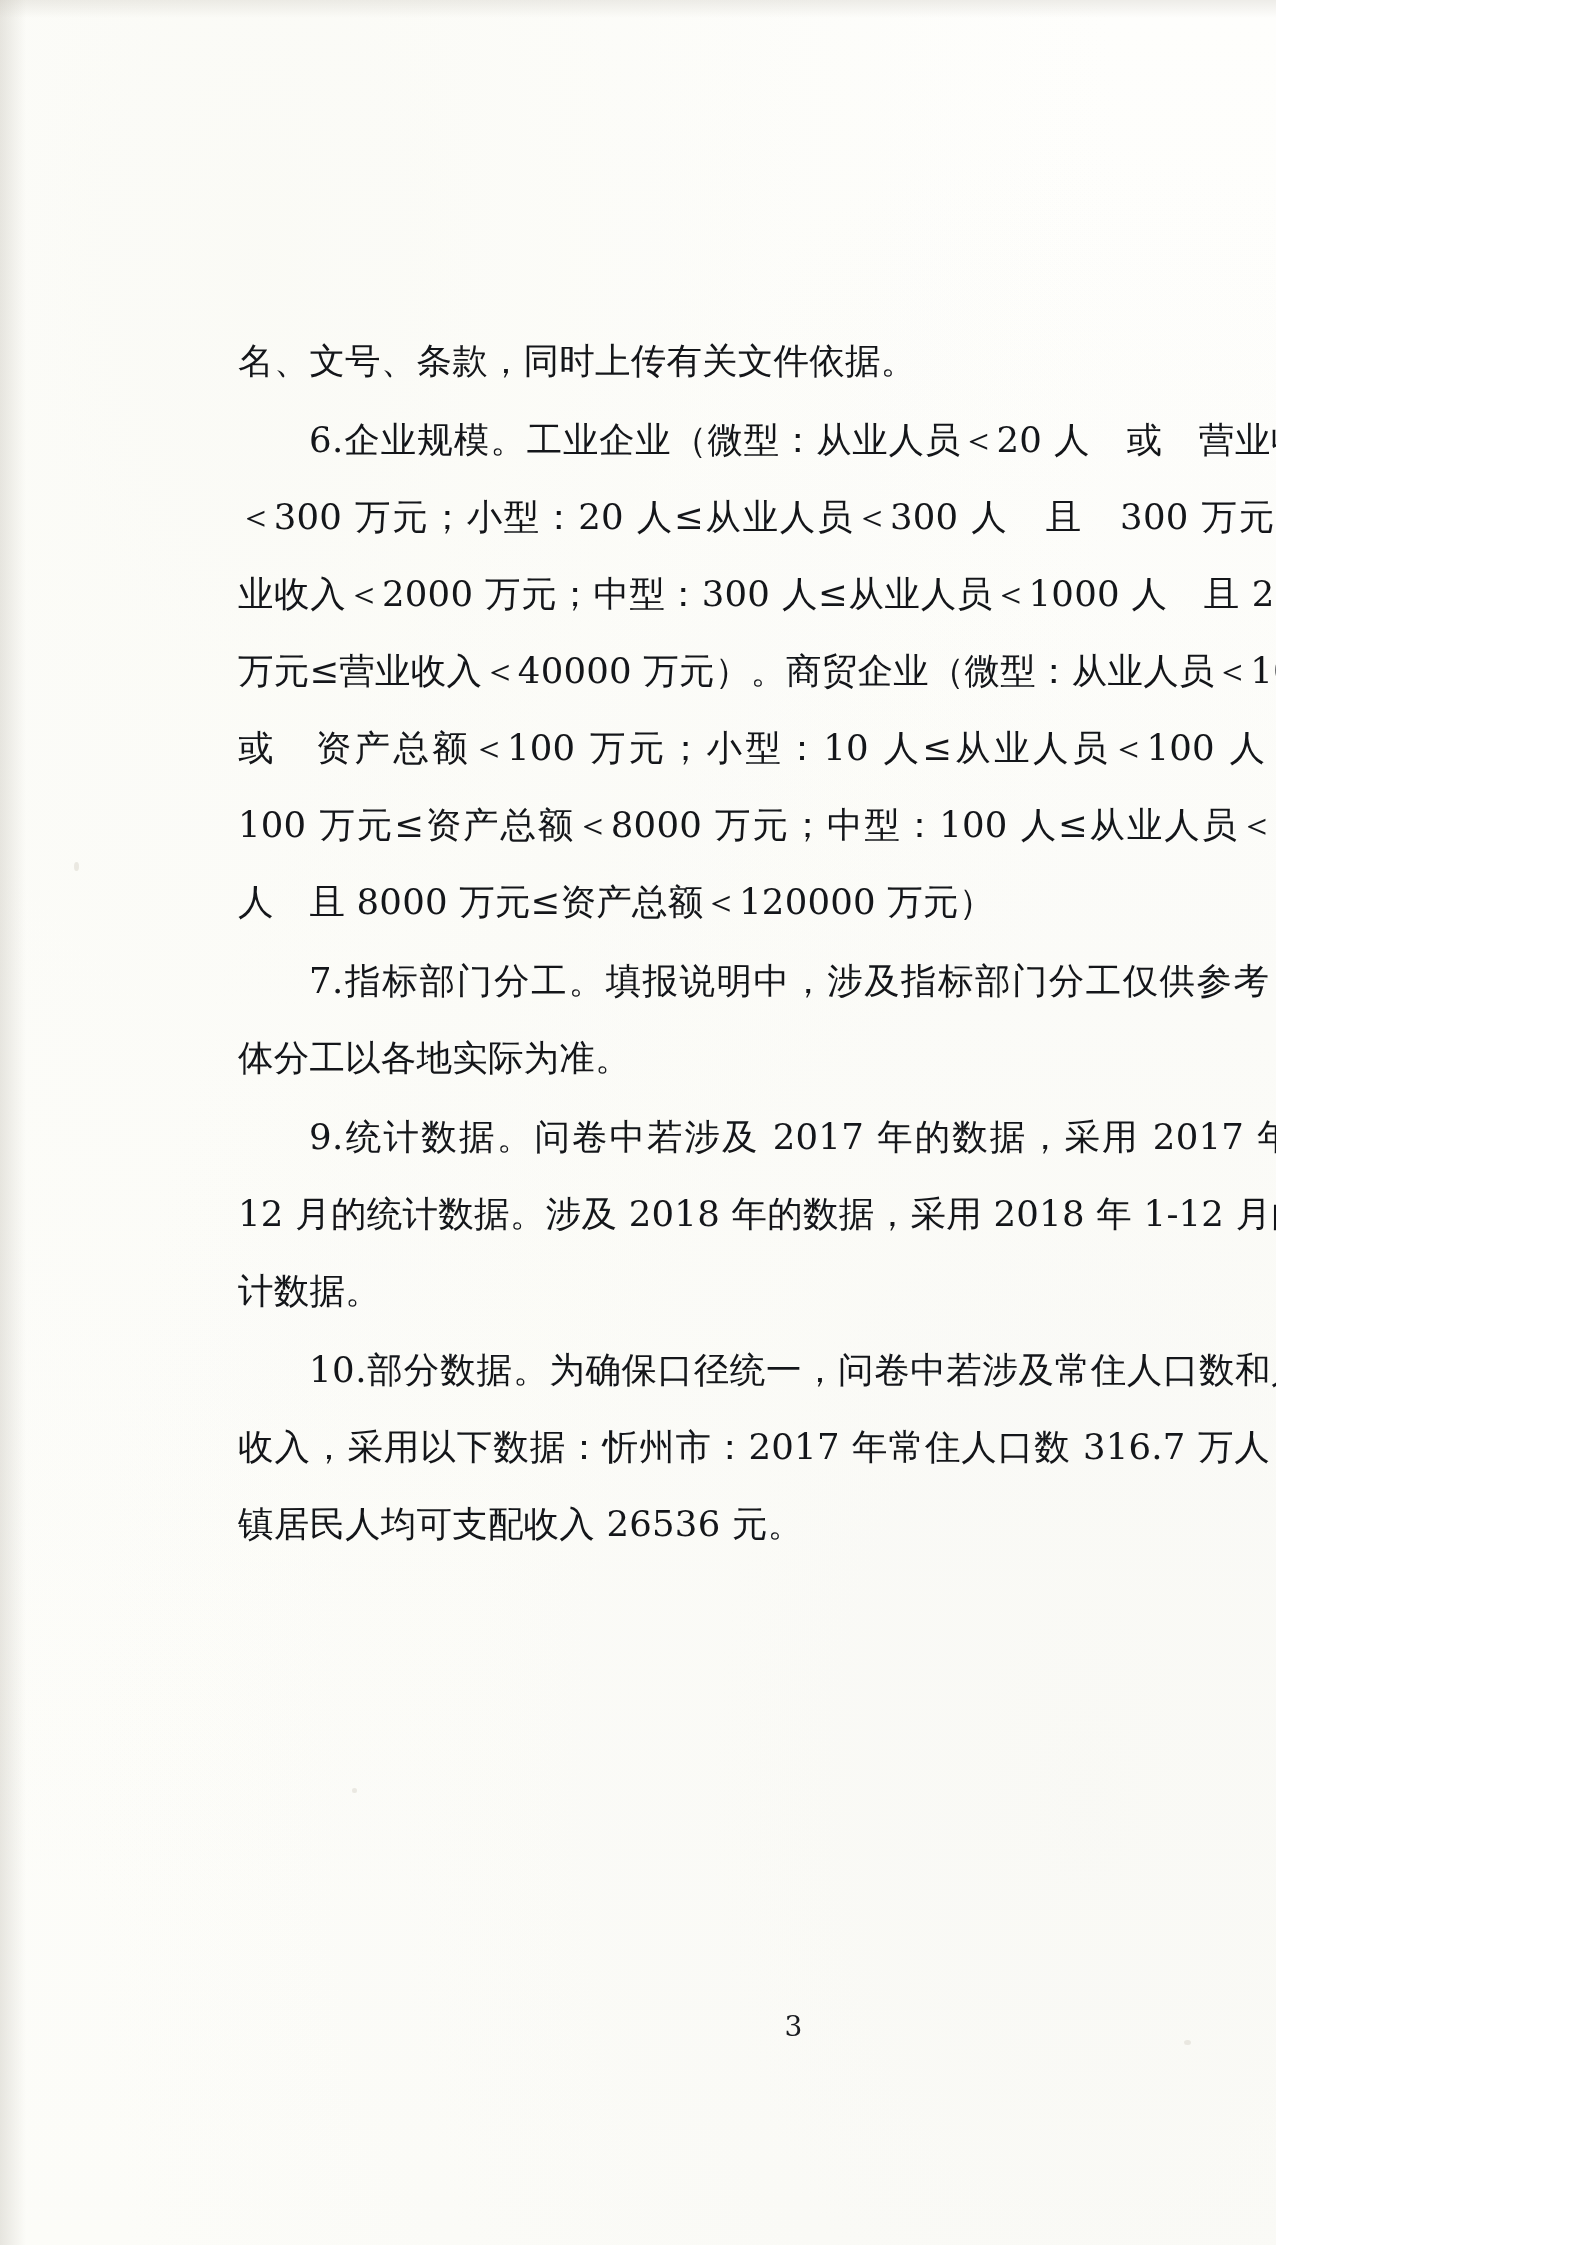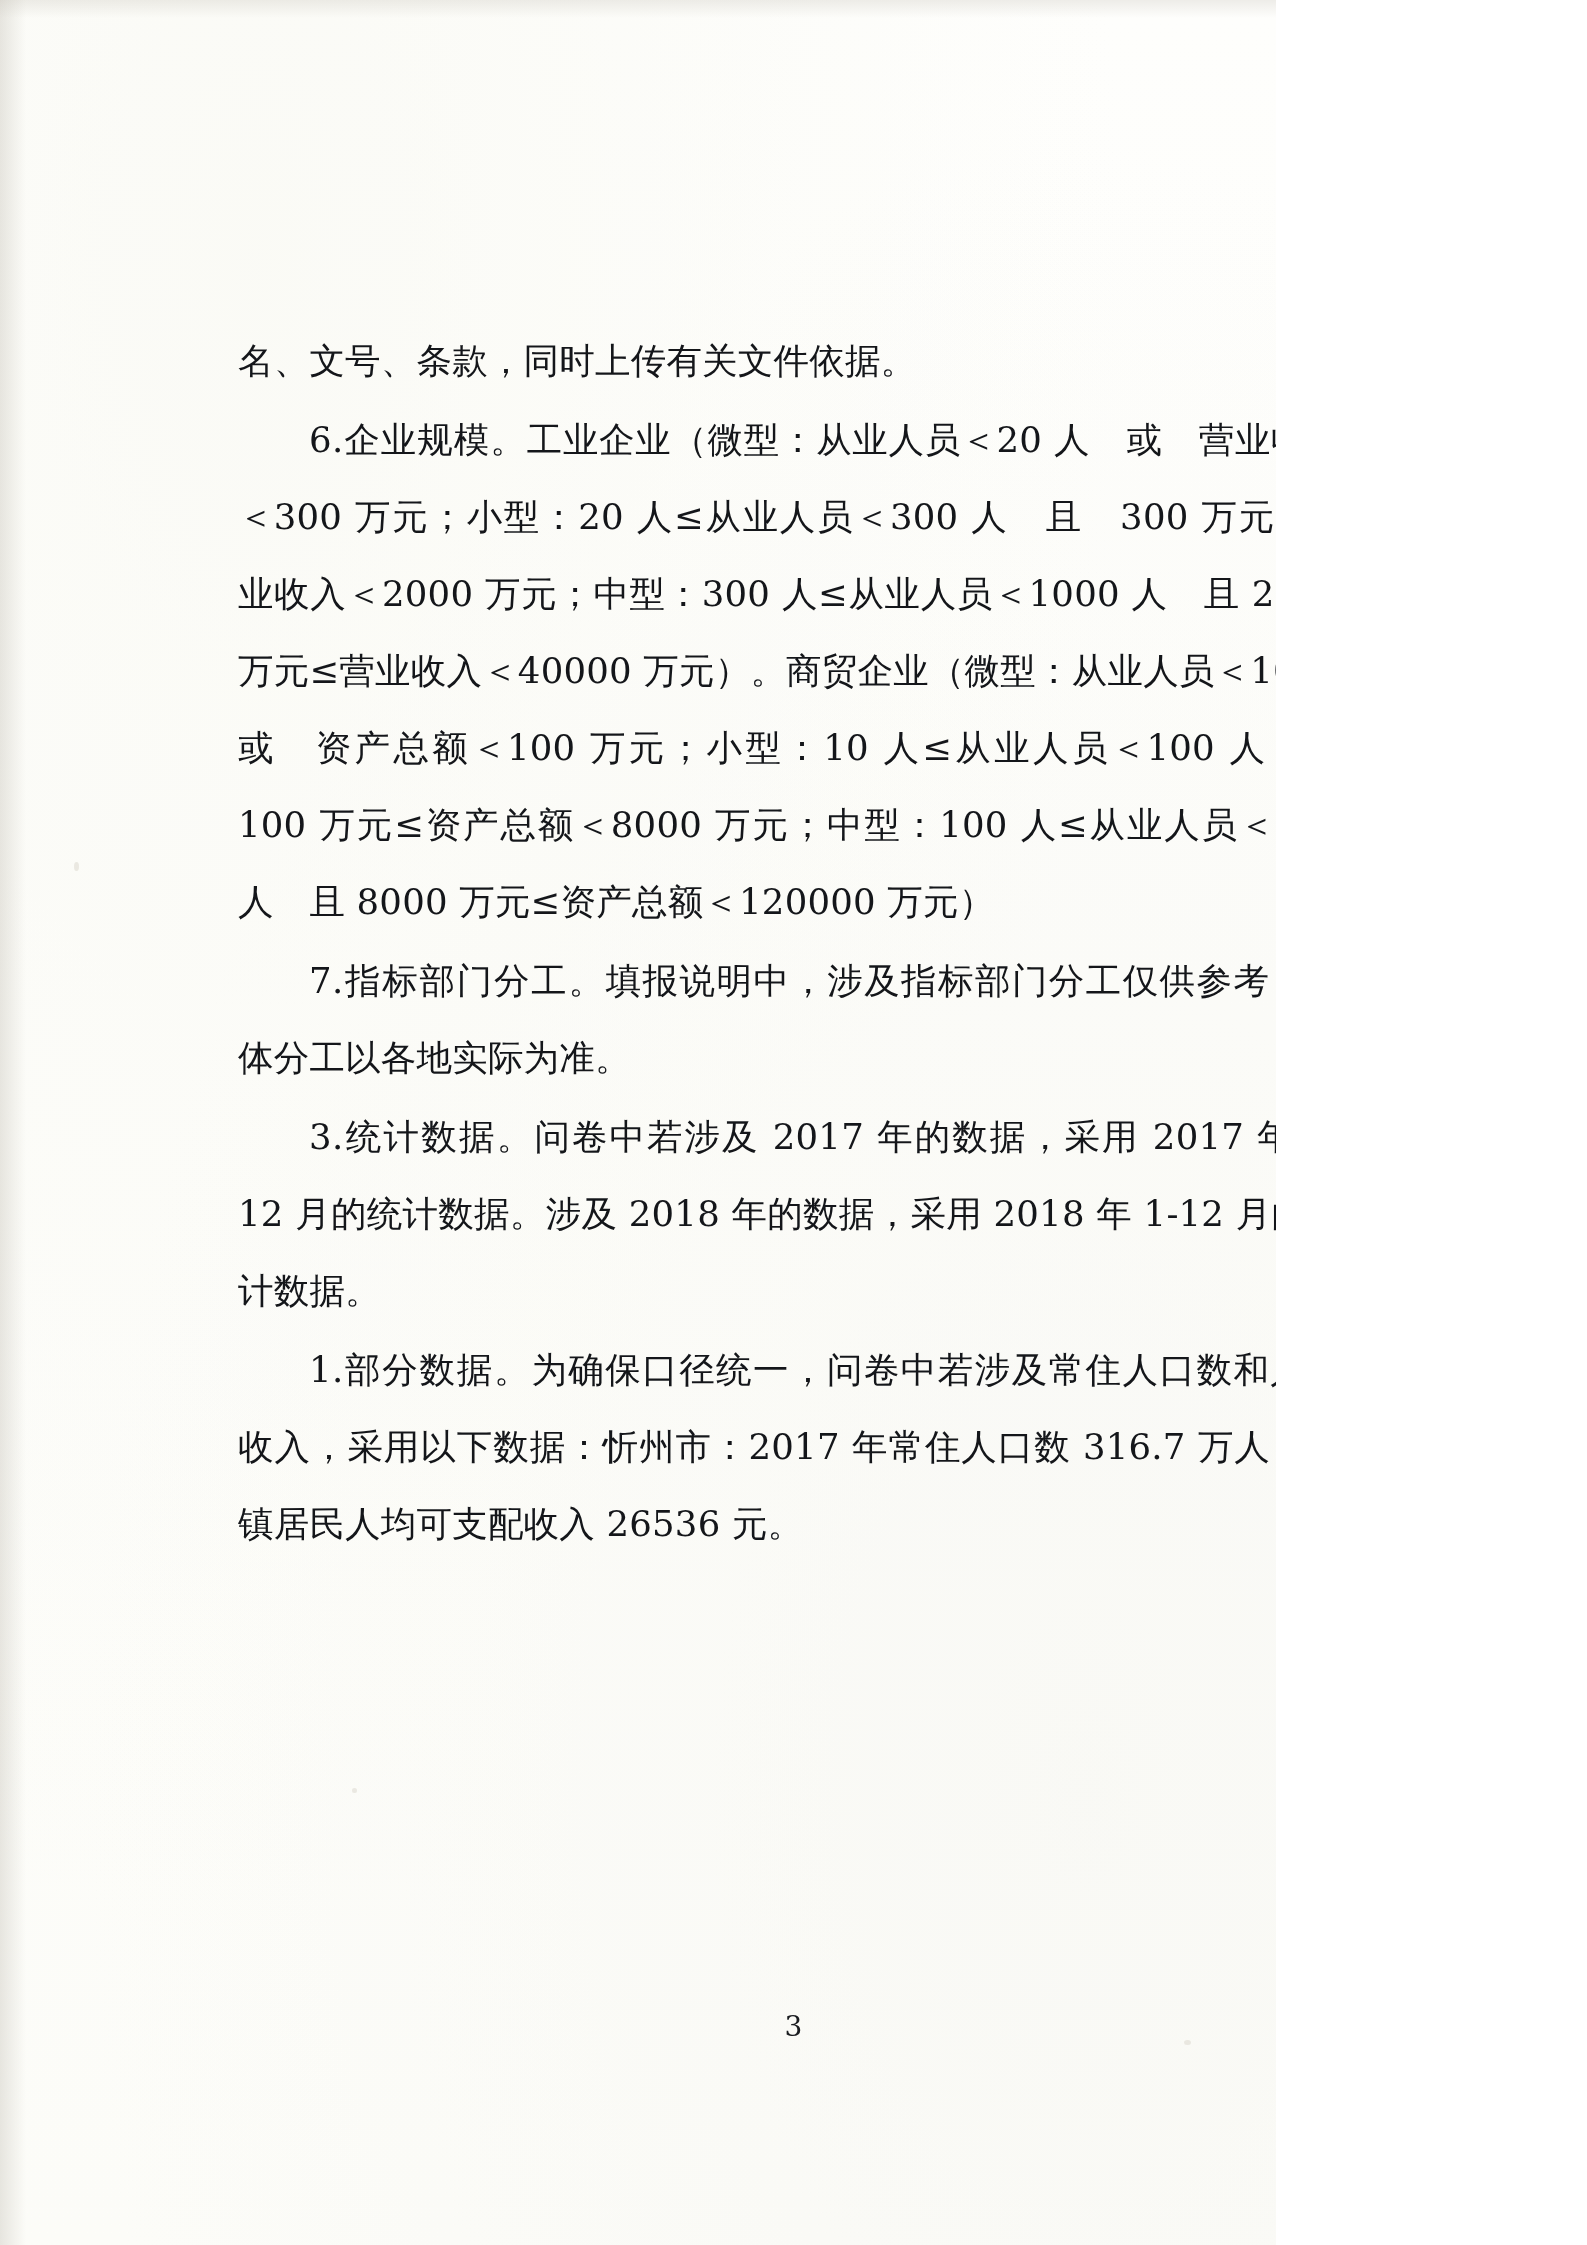--- a/index.html
+++ b/index.html
@@ -100,23 +100,23 @@
     <p class="para indent">
       <span class="lead">6.企业规模。</span><span>工业企业（微型：从业人员＜20 人　或　营业收入＜300 万元；小型：20 人≤从业人员＜300 人　且　300 万元≤营业收入＜2000 万元；中型：300 人≤从业人员＜1000 人　且 2000 万元≤营业收入＜40000 万元）。商贸企业（微型：从业人员＜10 人　或　资产总额＜100 万元；小型：10 人≤从业人员＜100 人　且　100 万元≤资产总额＜8000 万元；中型：100 人≤从业人员＜300 人　且 8000 万元≤资产总额＜120000 万元）</span>
     </p>
 
     <p class="para indent">
       <span class="lead">7.指标部门分工。</span><span>填报说明中，涉及指标部门分工仅供参考，具体分工以各地实际为准。</span>
     </p>
 
 
     <p class="para indent">
-      <span class="lead">3.统计数据。</span><span>问卷中若涉及 2017 年的数据，采用 2017 年 1-12 月的统计数据。涉及 2018 年的数据，采用 2018 年 1-12 月的统计数据。</span>
+      <span class="lead">9.统计数据。</span><span>问卷中若涉及 2017 年的数据，采用 2017 年 1-12 月的统计数据。涉及 2018 年的数据，采用 2018 年 1-12 月的统计数据。</span>
     </p>
 
     <p class="para indent">
-      <span class="lead">1.部分数据。</span><span>为确保口径统一，问卷中若涉及常住人口数和人均收入，采用以下数据：忻州市：2017 年常住人口数 316.7 万人，城镇居民人均可支配收入 26536 元。</span>
+      <span class="lead">10.部分数据。</span><span>为确保口径统一，问卷中若涉及常住人口数和人均收入，采用以下数据：忻州市：2017 年常住人口数 316.7 万人，城镇居民人均可支配收入 26536 元。</span>
     </p>
 
   </div>
 
   <div class="page-number">3</div>
 </div>
 
 </body></html>

